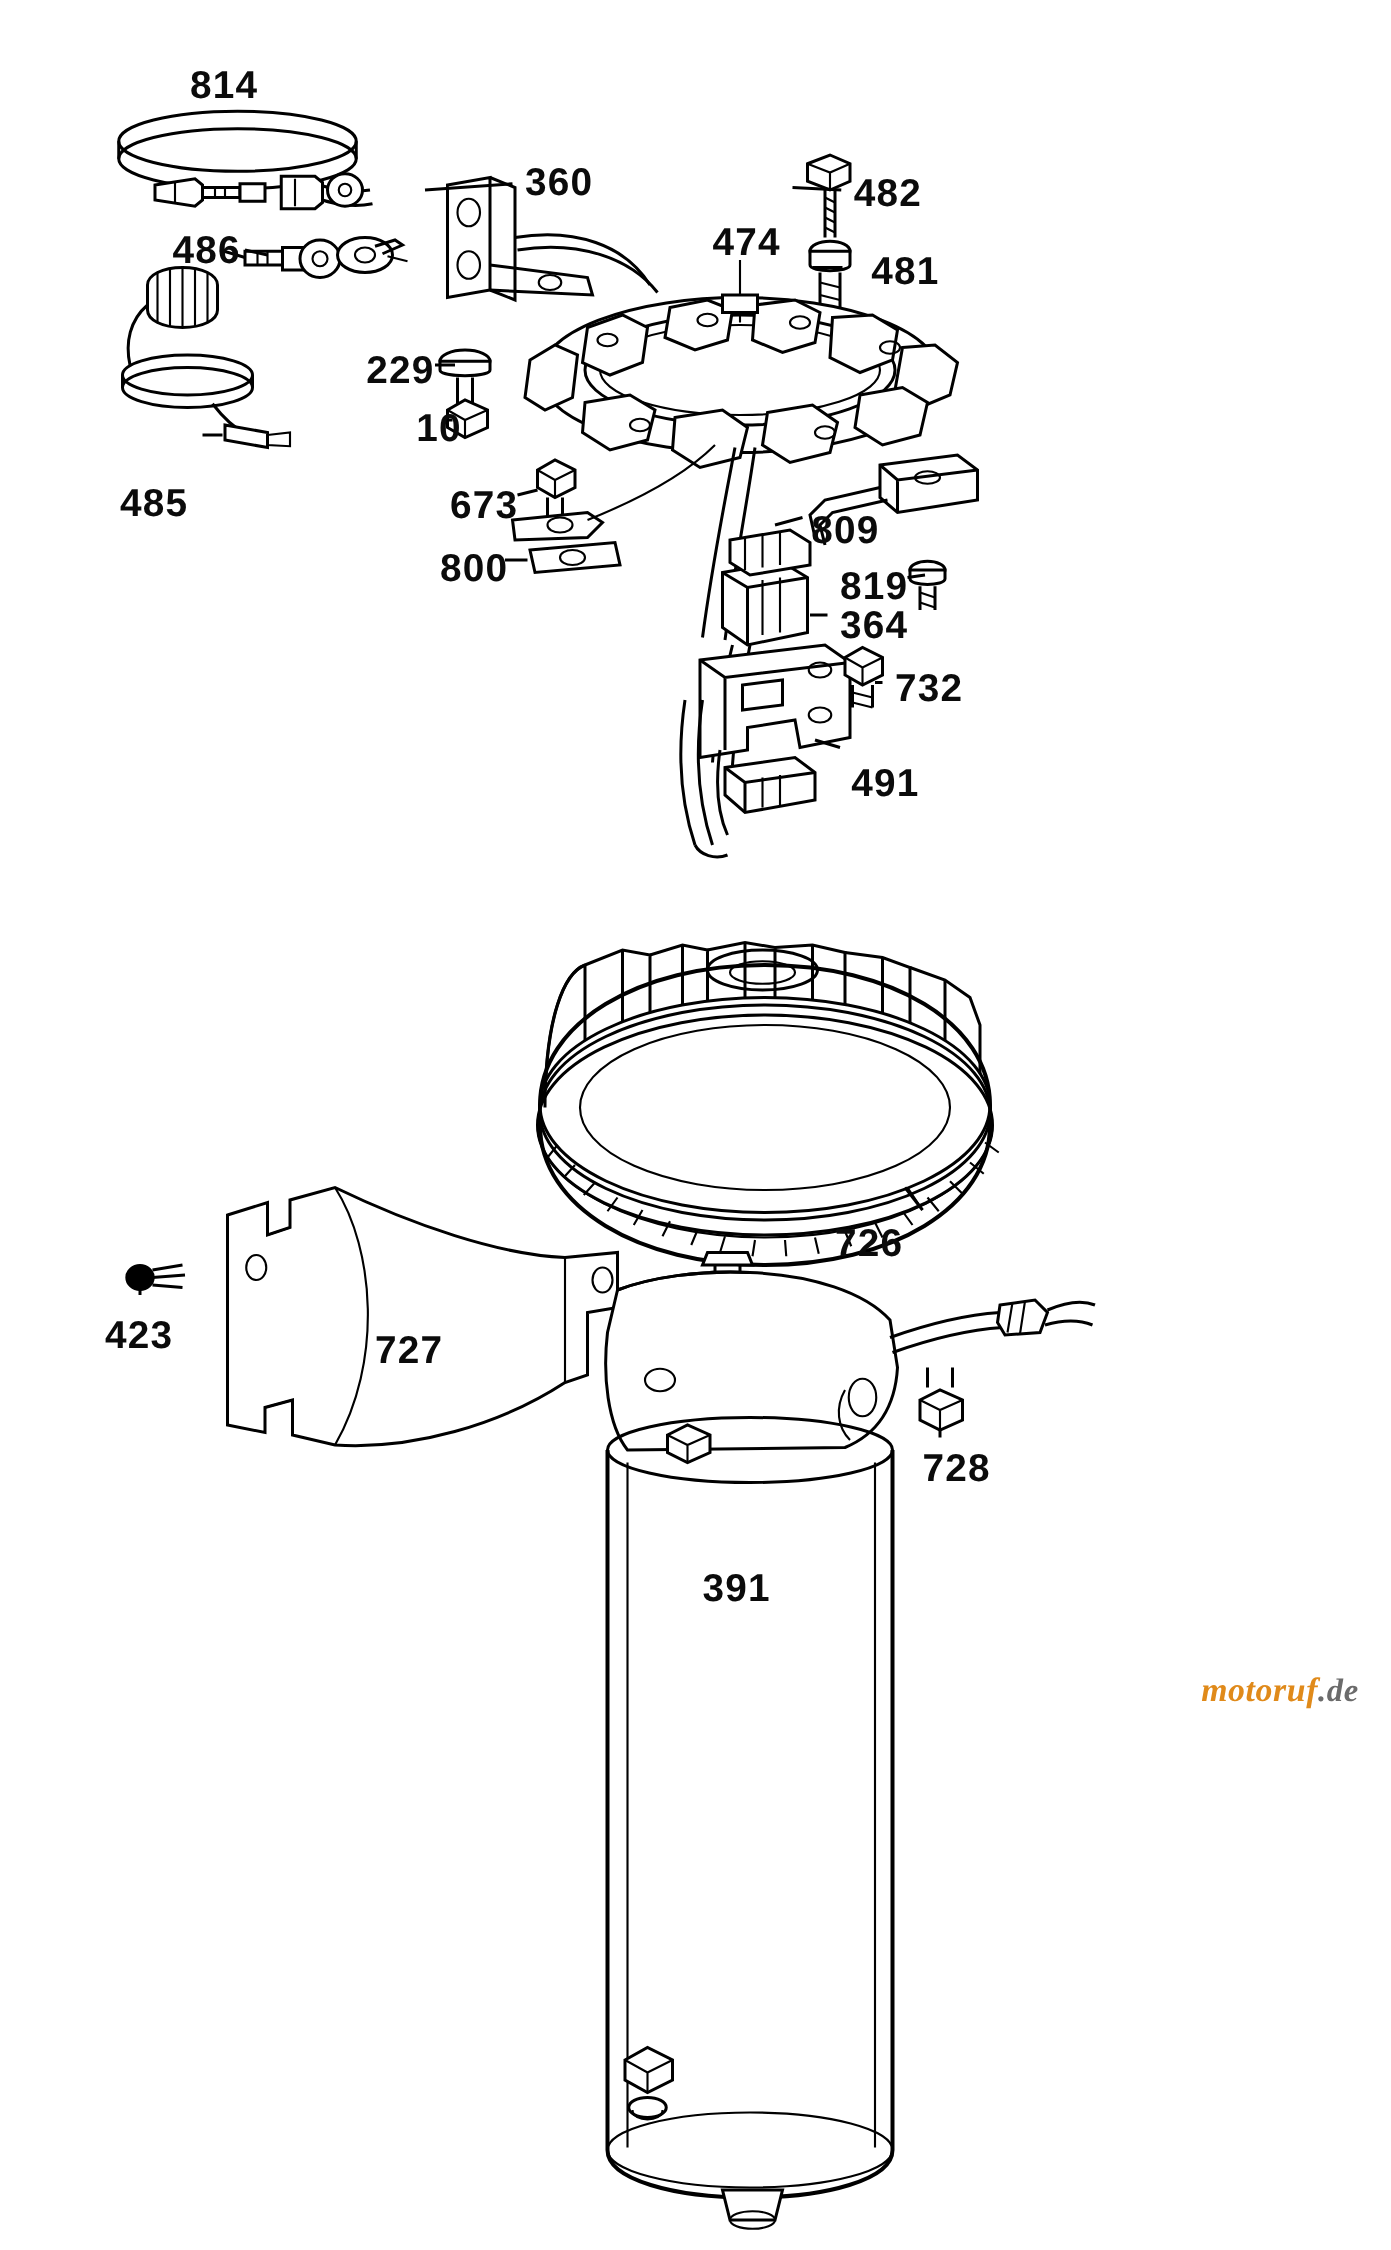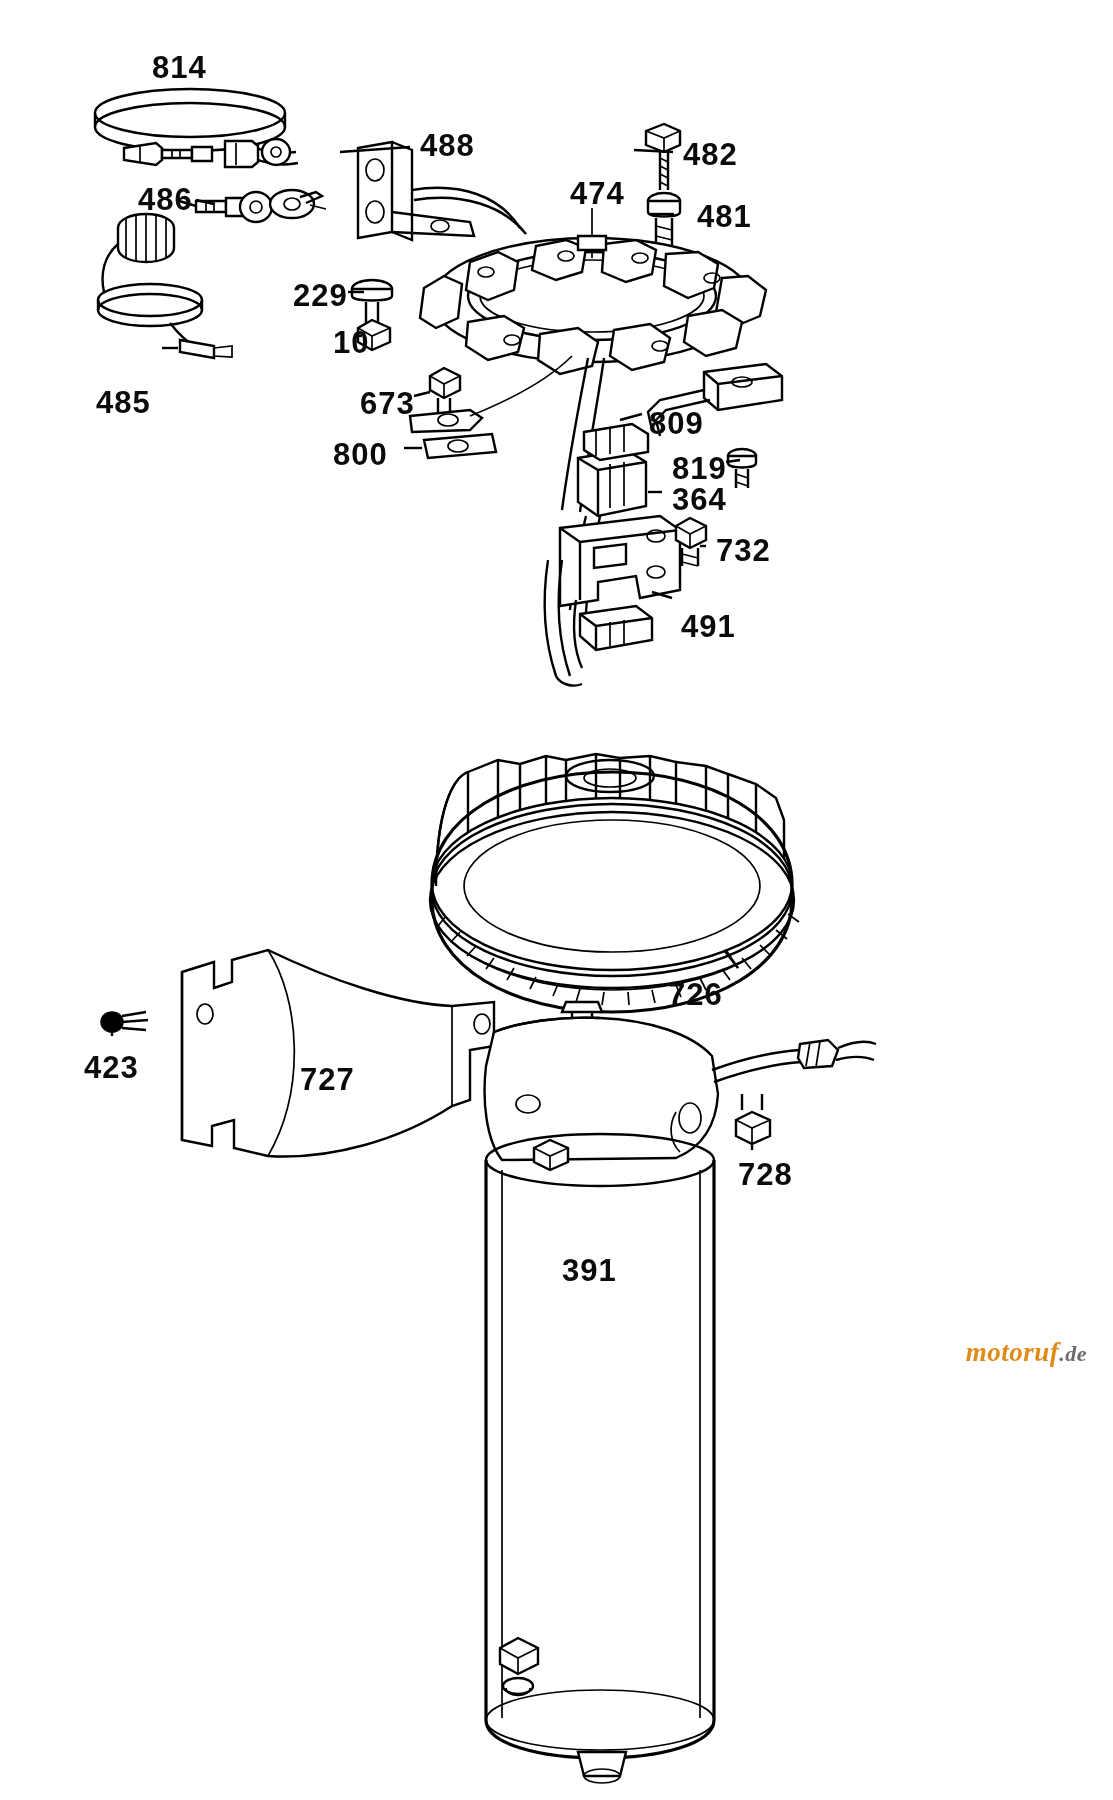--- a/index.html
+++ b/index.html
@@ -34,21 +34,21 @@
   .watermark {
     position: absolute;
     right: 26px;
     bottom: 16px;
     font-family: "Liberation Serif", serif;
     font-size: 27px;
     letter-spacing: 0.5px;
     white-space: nowrap;
   }
   .watermark .wm-main { color: #e08a1a; font-style: italic; font-weight: 700;}
-  .watermark .wm-tld { color: #6b6b6b; font-style: italic; font-weight: 700; font-size: 22px;}
+  .watermark .wm-tld { color: #6b6b6b; font-style: italic; font-weight: 700; font-size: 26px;}
   svg { display: block; }
   .ln { fill: none; stroke: #000; stroke-width: 2.4; }
   .ln-thin { fill: none; stroke: #000; stroke-width: 1.7; }
   .ln-thick { fill: none; stroke: #000; stroke-width: 3.2; }
   .fillwhite { fill: #ffffff; stroke: #000; stroke-width: 2.4; }
   .fillblack { fill: #000000; stroke: #000; stroke-width: 1.5; }
 </style>
 </head>
 <body>
 
@@ -368,30 +368,30 @@
       <path d="M662 492 L648 492"></path>
       <path d="M706 546 L700 546"></path>
       <path d="M672 598 L652 592"></path>
       <path d="M738 968 L724 950"></path>
       <path d="M112 1036 L112 1032"></path>
       <path d="M752 1150 L752 1144"></path>
     </g>
   </svg>
 
   <div class="part-label" style="left:152px; top:50px;">814</div>
-  <div class="part-label" style="left:420px; top:128px;">488</div>
+  <div class="part-label" style="left:420px; top:128px;">360</div>
   <div class="part-label" style="left:683px; top:137px;">482</div>
   <div class="part-label" style="left:683px; top:199px;margin-left:14px;">481</div>
   <div class="part-label" style="left:570px; top:176px;">474</div>
   <div class="part-label" style="left:138px; top:182px;">486</div>
   <div class="part-label" style="left:293px; top:278px;">229</div>
   <div class="part-label" style="left:333px; top:325px;">10</div>
   <div class="part-label" style="left:96px; top:337px;margin-top:48px;">485</div>
   <div class="part-label" style="left:360px; top:386px;">673</div>
-  <div class="part-label" style="left:333px; top:437px;">800</div>
+  <div class="part-label" style="left:352px; top:437px;">800</div>
   <div class="part-label" style="left:649px; top:406px;">809</div>
   <div class="part-label" style="left:672px; top:451px;">819</div>
   <div class="part-label" style="left:672px; top:482px;">364</div>
   <div class="part-label" style="left:716px; top:533px;">732</div>
   <div class="part-label" style="left:681px; top:586px;margin-top:23px;">491</div>
   <div class="part-label" style="left:668px; top:977px;">726</div>
   <div class="part-label" style="left:84px; top:1050px;">423</div>
   <div class="part-label" style="left:300px; top:1062px;">727</div>
   <div class="part-label" style="left:738px; top:1157px;">728</div>
   <div class="part-label" style="left:562px; top:1253px;">391</div>

